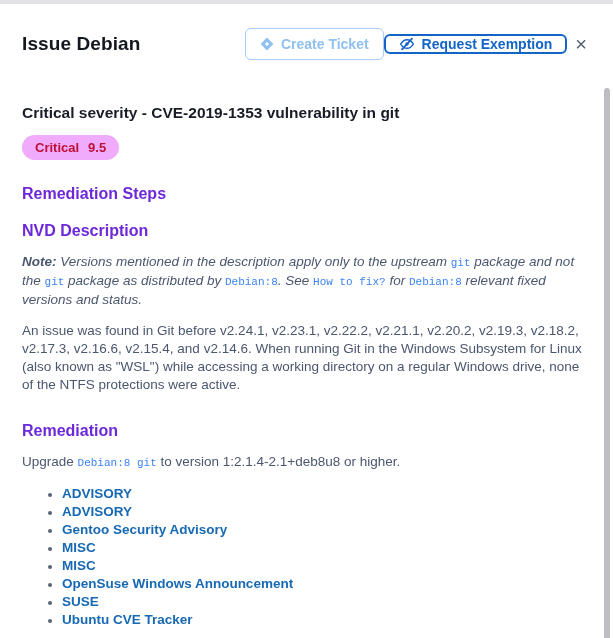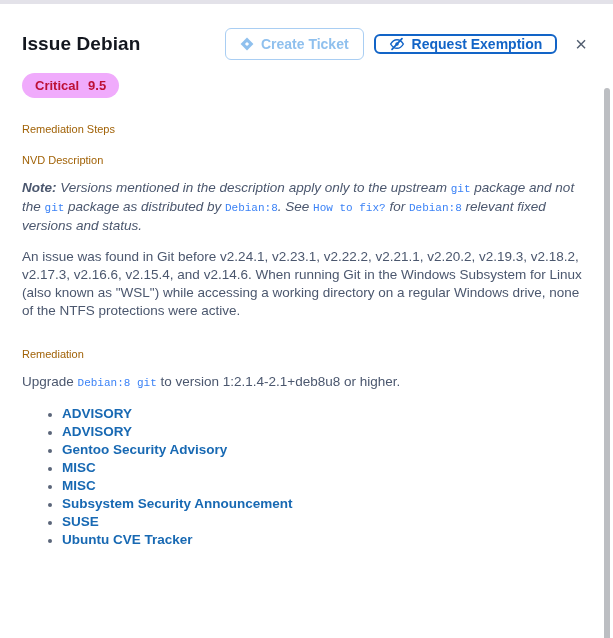--- a/index.html
+++ b/index.html
@@ -12,21 +12,21 @@
     overflow:hidden;
   }
   .top-strip { height:4px; width:100%; background:#e3e2e9; }
 
   
   .hdr {
     display:flex; align-items:center;
     padding:24px 20px 0 22px;
   }
   .hdr-title { font-size:19px; font-weight:700; color:#13171f; letter-spacing:.1px; flex:1 1 auto; }
-  .hdr-actions { display:flex; align-items:center; gap:10px; }
+  .hdr-actions { display:flex; align-items:center; }
   .btn {
     display:inline-flex; align-items:center; gap:7px;
     background:#ffffff; border-radius:6px; cursor:pointer;
     font-family:inherit; font-size:14px; font-weight:700;
     padding:8px 14px; line-height:1;
   }
   .btn-create { color:#8fc0ee; border:1px solid #a9cef3; }
   .btn-request { color:#1264c7; border:2px solid #1264c7; padding:0 13px; }
   .btn svg { display:block; }
   .close-x {
@@ -37,21 +37,21 @@
 
   
   .content { padding:0 26px 0 22px; }
   .issue-title { margin-top:44px; font-size:15.5px; font-weight:700; color:#181c26; }
   .badge {
     display:inline-flex; align-items:center; gap:9px;
     margin-top:13px; padding:5px 13px;
     background:#f0abfc; border-radius:14px;
     font-size:13px; font-weight:700; color:#bd1036;
   }
-  .sec-h { font-size:11px; font-weight:400; color:#a16207; }
+  .sec-h { font-size:16px; font-weight:700; color:#6d28d9; }
   .mt-26 { margin-top:25px; }
   .mt-20 { margin-top:19px; }
   .mt-16 { margin-top:28px; }
   .mt-14 { margin-top:13px; }
   p.body { font-size:13.5px; line-height:18px; color:#4b576e; }
   .it { font-style:italic; }
   .note-lead { font-weight:700; font-style:italic; }
   code, .code {
     font-family:Liberation Mono, monospace;
     font-style:normal; font-size:11px; color:#3b82f6;
@@ -92,20 +92,21 @@
           <line x1="4.5" y1="20" x2="19.5" y2="4"></line>
         </svg>
       </span>
       <span>Request Exemption</span>
     </button>
     <button class="close-x">×</button>
   </div>
 </div>
 
 <div class="content">
+  <div class="issue-title">Critical severity - CVE-2019-1353 vulnerability in git</div>
 
   <div class="badge">
     <span>Critical</span>
     <span>9.5</span>
   </div>
 
   <div class="sec-h mt-26">Remediation Steps</div>
 
   <div class="sec-h mt-20">NVD Description</div>
 
@@ -117,19 +118,19 @@
 
   <p class="body mt-14"><span>Upgrade </span><span class="code">Debian:8 git</span><span> to version 1:2.1.4-2.1+deb8u8 or higher.</span></p>
 
 
   <ul class="refs">
     <li><a>ADVISORY</a></li>
     <li><a>ADVISORY</a></li>
     <li><a>Gentoo Security Advisory</a></li>
     <li><a>MISC</a></li>
     <li><a>MISC</a></li>
-    <li><a>Subsystem Security Announcement</a></li>
+    <li><a>OpenSuse Windows Announcement</a></li>
     <li><a>SUSE</a></li>
     <li><a>Ubuntu CVE Tracker</a></li>
   </ul>
 </div>
 
 <div class="scroll-thumb"></div>
 
 </body></html>

